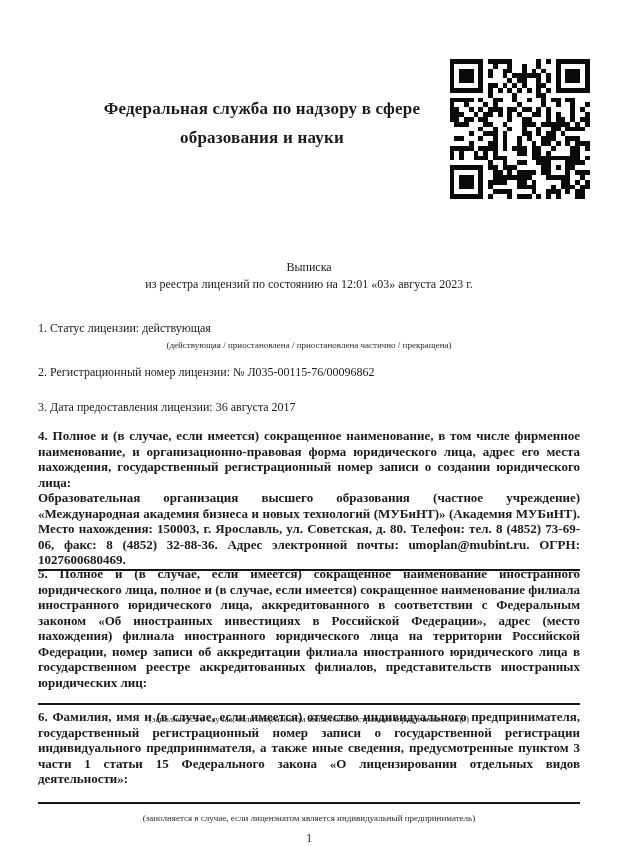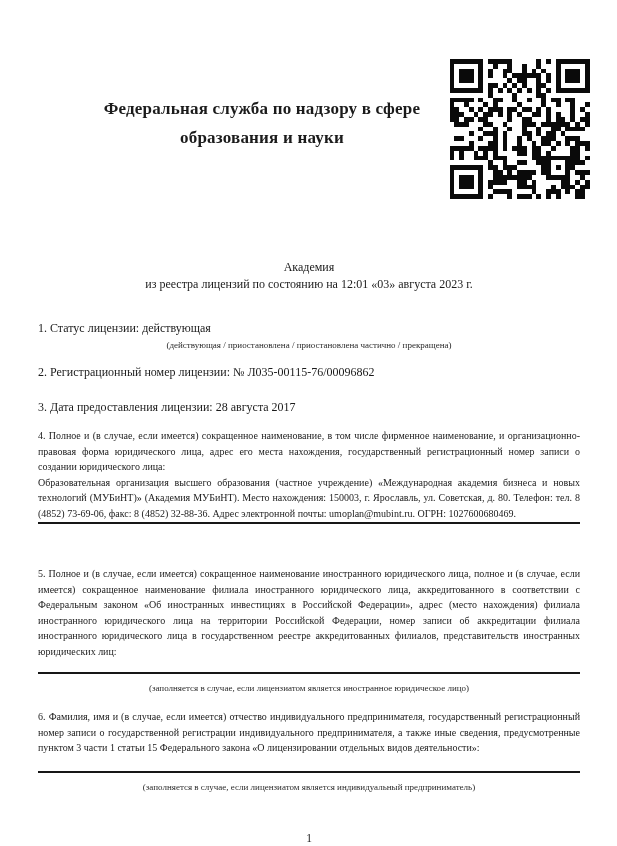--- a/index.html
+++ b/index.html
@@ -30,22 +30,22 @@
   }
   .title{
     position:absolute;left:38px;top:259px;width:542px;
     text-align:center;font-size:12px;line-height:17px;
   }
   .sec{
     position:absolute;left:38px;width:542px;
   }
   .line{font-size:12px;line-height:16px;}
   .para{
-    font-size:10px;line-height:15.5px;
-    text-align:justify;text-justify:inter-word;
+    font-size:13px;line-height:15.5px;
+    text-align:justify;text-justify:inter-word;font-weight:bold;
   }
   .sec .caption.after-line{margin-top:3px;text-align:center;}
   .blank{
     height:0;border-top:2px solid #161616;margin-top:1px;
   }
   .blank.gap{margin-top:13px;}
   .sec .caption.after-blank{margin-top:8px;}
   .footer{
     position:absolute;left:38px;top:832px;width:542px;
     text-align:center;font-size:11.5px;line-height:13px;
@@ -481,35 +481,35 @@
       <rect x="15" y="28" width="1" height="1" fill="#0a0a0a"></rect>
       <rect x="16" y="28" width="1" height="1" fill="#0a0a0a"></rect>
       <rect x="18" y="28" width="1" height="1" fill="#0a0a0a"></rect>
       <rect x="20" y="28" width="1" height="1" fill="#0a0a0a"></rect>
       <rect x="22" y="28" width="1" height="1" fill="#0a0a0a"></rect>
       <rect x="26" y="28" width="1" height="1" fill="#0a0a0a"></rect>
       <rect x="27" y="28" width="1" height="1" fill="#0a0a0a"></rect>
     </svg>
 
   <div class="title">
-    <div>Академия</div>
+    <div>Выписка</div>
     <div>из реестра лицензий по состоянию на 12:01 «03» августа 2023 г.</div>
   </div>
 
   <div class="sec" style="top:320px">
     <div class="line">1. Статус лицензии: действующая</div>
     <div class="caption after-line">(действующая / приостановлена / приостановлена частично / прекращена)</div>
   </div>
 
   <div class="sec" style="top:364px">
     <div class="line">2. Регистрационный номер лицензии: № Л035-00115-76/00096862</div>
   </div>
 
   <div class="sec" style="top:399px">
-    <div class="line">3. Дата предоставления лицензии: 28 августа 2017</div>
+    <div class="line">3. Дата предоставления лицензии: 36 августа 2017</div>
   </div>
 
   <div class="sec" style="top:428px">
     <div class="para">4. Полное и (в случае, если имеется) сокращенное наименование, в том числе фирменное наименование, и организационно-правовая форма юридического лица, адрес его места нахождения, государственный регистрационный номер записи о создании юридического лица:</div>
     <div class="para">Образовательная организация высшего образования (частное учреждение) «Международная академия бизнеса и новых технологий (МУБиНТ)» (Академия МУБиНТ). Место нахождения: 150003, г. Ярославль, ул. Советская, д. 80. Телефон: тел. 8 (4852) 73-69-06, факс: 8 (4852) 32-88-36. Адрес электронной почты: umoplan@mubint.ru. ОГРН: 1027600680469.</div>
     <div class="blank"></div>
   </div>
 
   <div class="sec" style="top:566px">
     <div class="para">5. Полное и (в случае, если имеется) сокращенное наименование иностранного юридического лица, полное и (в случае, если имеется) сокращенное наименование филиала иностранного юридического лица, аккредитованного в соответствии с Федеральным законом «Об иностранных инвестициях в Российской Федерации», адрес (место нахождения) филиала иностранного юридического лица на территории Российской Федерации, номер записи об аккредитации филиала иностранного юридического лица в государственном реестре аккредитованных филиалов, представительств иностранных юридических лиц:</div>

